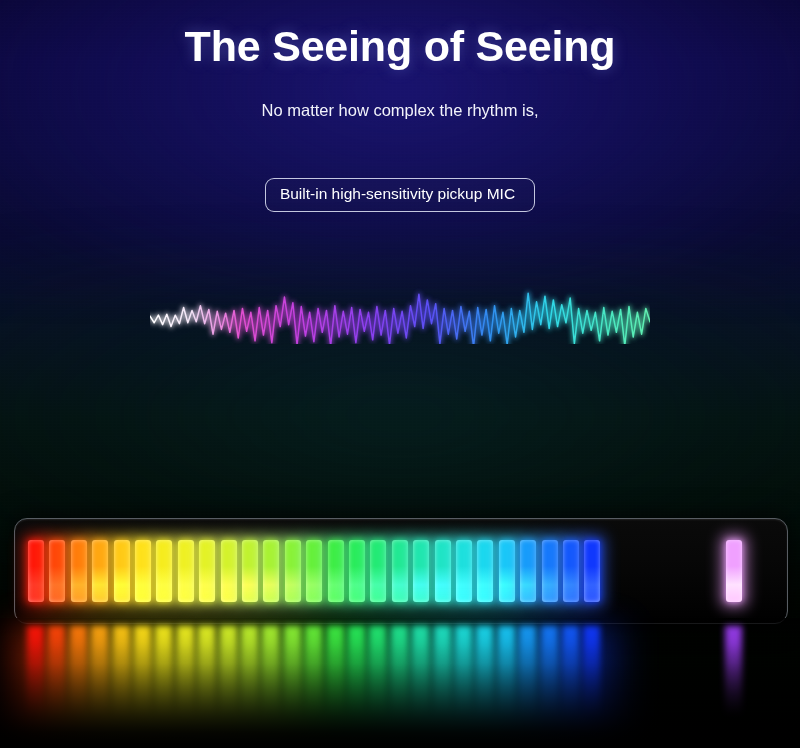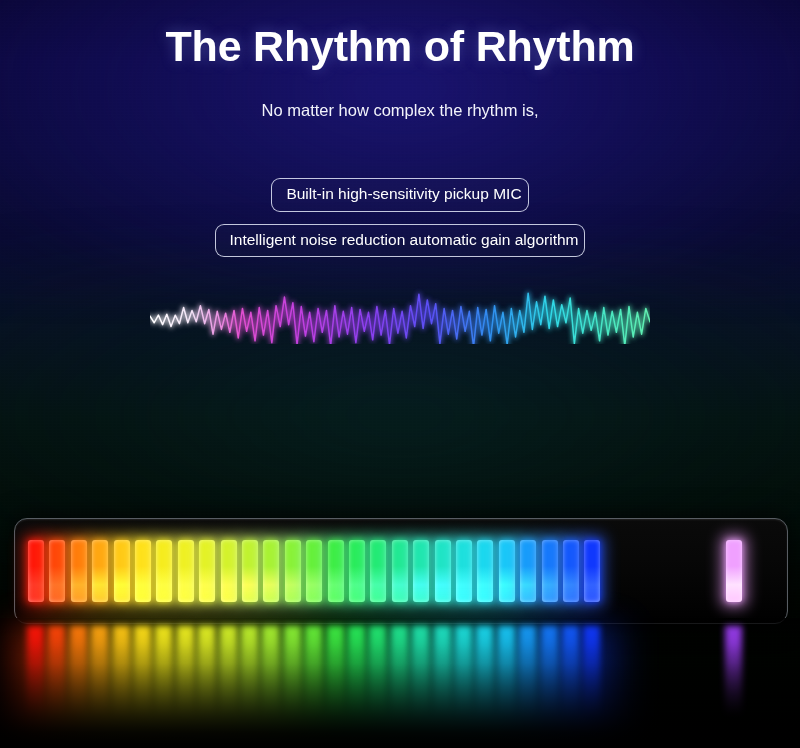--- a/index.html
+++ b/index.html
@@ -107,21 +107,21 @@
     display: flex;
     flex-direction: column;
     align-items: center;
     gap: 12px;
   }
   .badge {
     display: inline-block;
     color: #ffffff;
     font-size: 15.5px;
     line-height: 1;
-    padding: 7px 6px 9px 14px;
+    padding: 7px 19px 9px 14px;
     border: 1.4px solid rgba(236,240,255,0.82);
     border-radius: 9px;
     background: rgba(255,255,255,0.015);
     white-space: nowrap;
   }
 
   
   .waveform {
     position: absolute;
     left: 150px;
@@ -215,29 +215,28 @@
 </head>
 <body>
 
 <div id="poster">
 
   <div class="bg-base"></div>
   <div class="bg-glow-top"></div>
   <div class="bg-glow-mid"></div>
   <div class="bg-noise"></div>
 
-  <div class="headline">The Rhythm of Rhythm</div>
+  <div class="headline">The Seeing of Seeing</div>
 
   <div class="subtitle">
     <div>No matter how complex the rhythm is,</div>
   </div>
 
   <div class="badges">
     <div class="badge">Built-in high-sensitivity pickup MIC</div>
-    <div class="badge">Intelligent noise reduction automatic gain algorithm</div>
   </div>
 
   <div class="waveform">
     <svg id="wave-svg" viewBox="0 0 500 62" preserveAspectRatio="none" aria-hidden="true">
       <defs>
         <linearGradient id="wave-grad" x1="0" y1="0" x2="1" y2="0">
             <stop offset="0%" stop-color="#ffffff"></stop>
             <stop offset="8%" stop-color="#f2e6f7"></stop>
             <stop offset="18%" stop-color="#e24fd0"></stop>
             <stop offset="30%" stop-color="#c23fe0"></stop>

